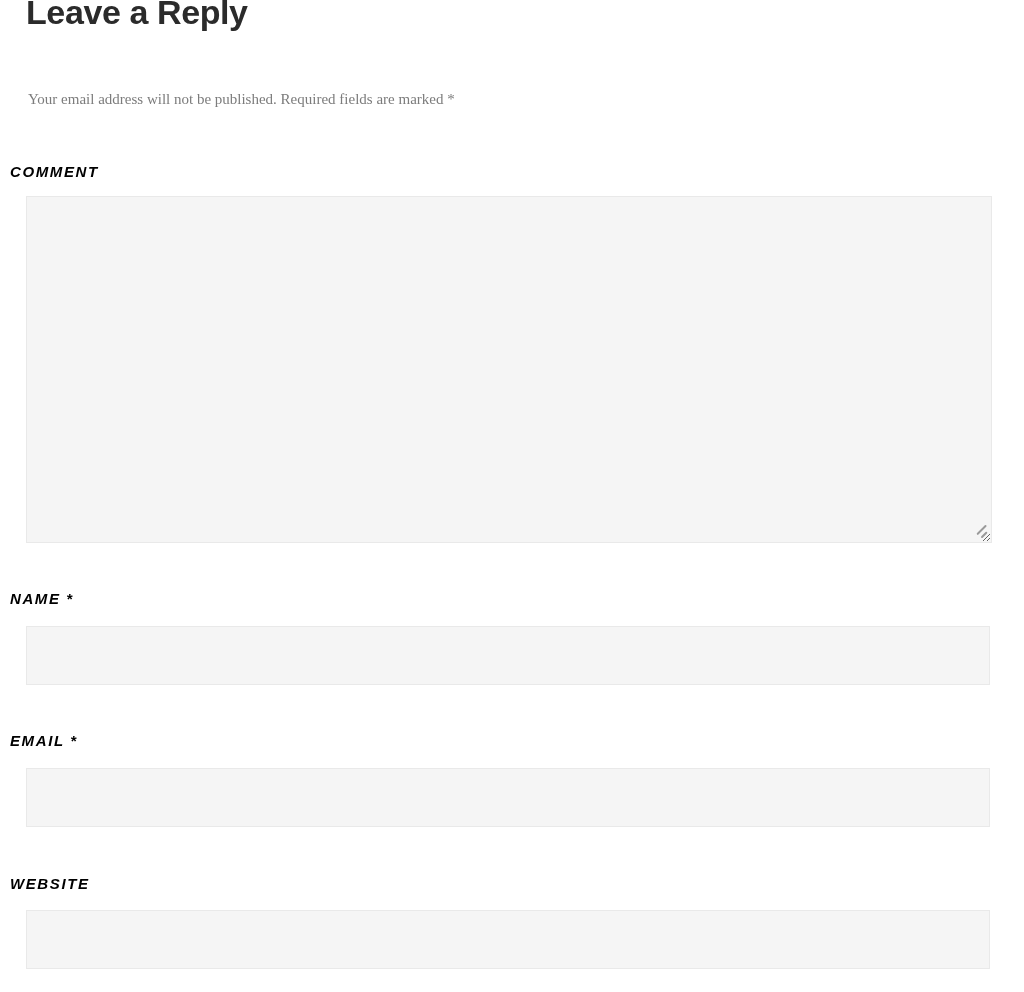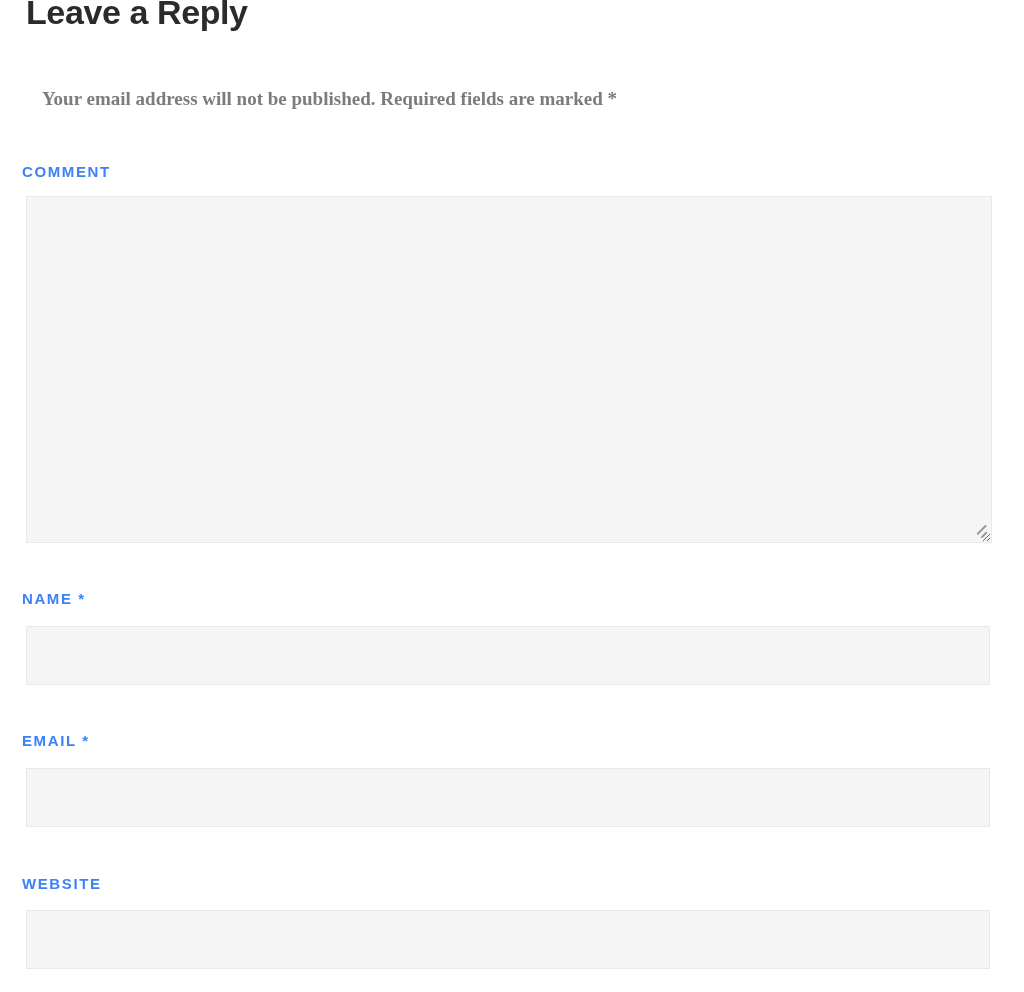--- a/index.html
+++ b/index.html
@@ -41,47 +41,48 @@
     line-height: 42px;
     font-weight: 700;
     letter-spacing: -0.4px;
     color: #2b2b2b;
     white-space: nowrap;
   }
 
   
   .comment-notes {
     position: absolute;
-    left: 42px;
+    left: 28px;
     top: 86px;
     margin: 0;
     font-family: "Liberation Serif", serif;
-    font-size: 19px;
+    font-size: 15px;
     line-height: 26px;
-    font-weight: 700;
+    font-weight: 400;
     color: #7c7c7c;
     white-space: nowrap;
   }
   .comment-notes .required {
     font-family: "Liberation Serif", serif;
   }
 
   
   .field-label {
     position: absolute;
-    left: 22px;
+    left: 10px;
     margin: 0;
     font-family: "Liberation Sans", sans-serif;
     font-size: 15px;
     line-height: 18px;
     font-weight: 700;
     letter-spacing: 1.6px;
     text-transform: uppercase;
-    color: #3b82f6;
+    color: #000000;
     white-space: nowrap;
+    font-style: italic;
   }
   .field-label .req-star {
     font-weight: 700;
     letter-spacing: 0;
   }
 
   .label-comment { top: 163px; }
   .label-name    { top: 590px; }
   .label-email   { top: 732px; text-align: right; }
   .label-website { top: 875px; }

